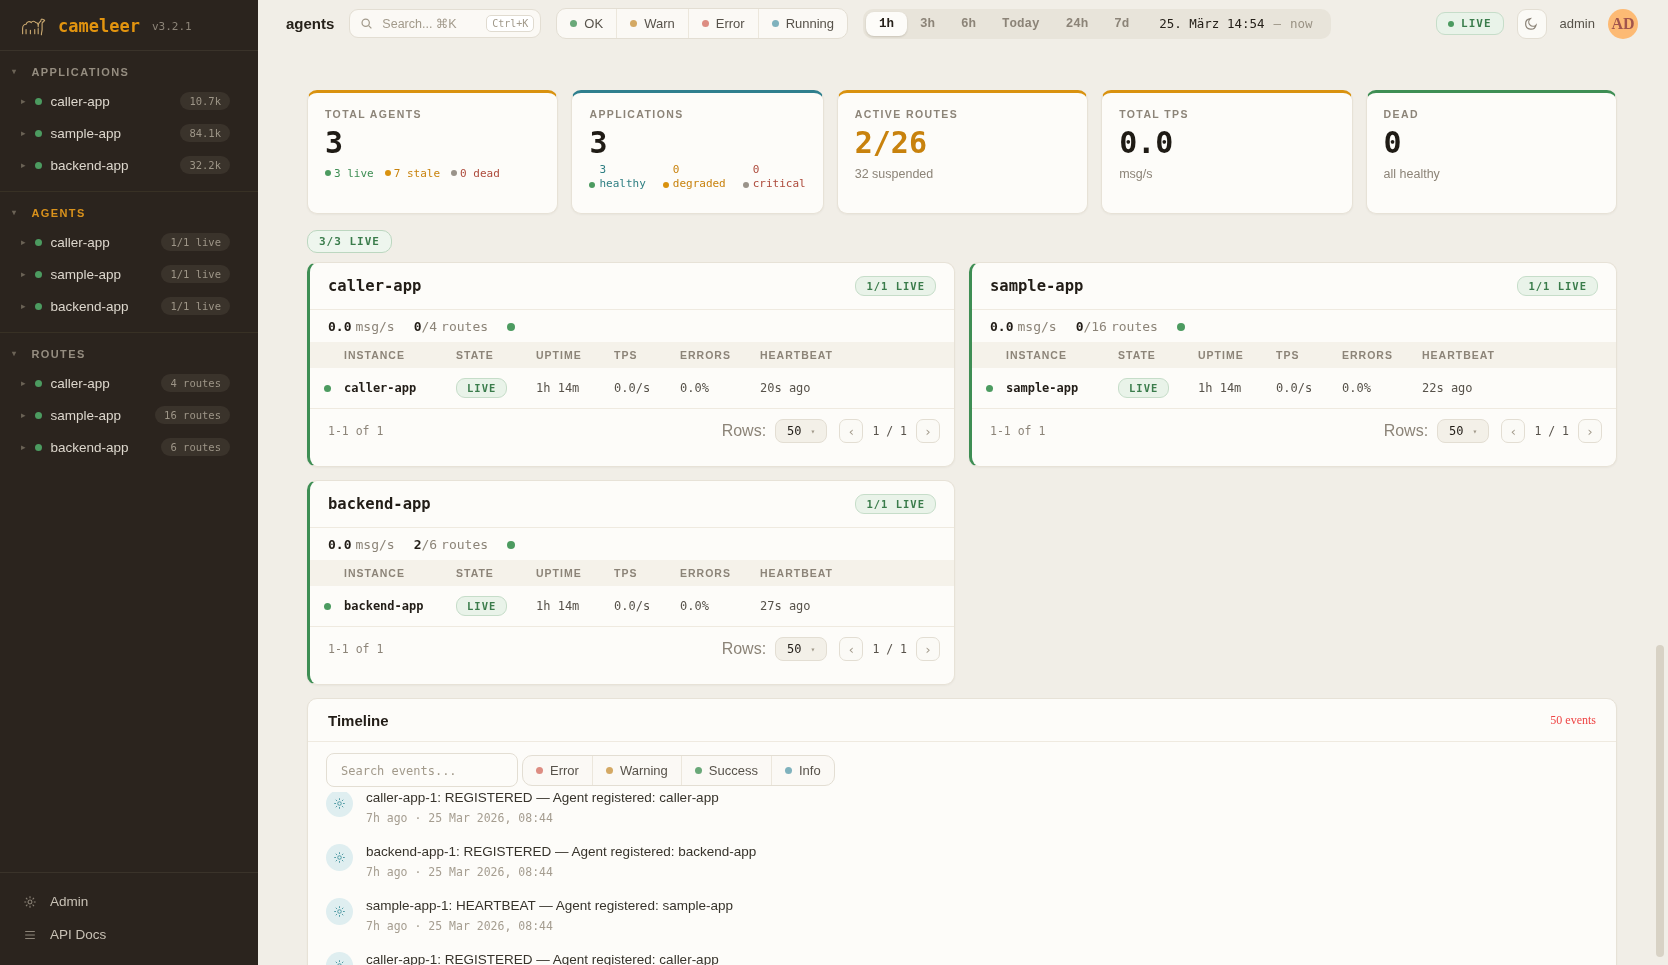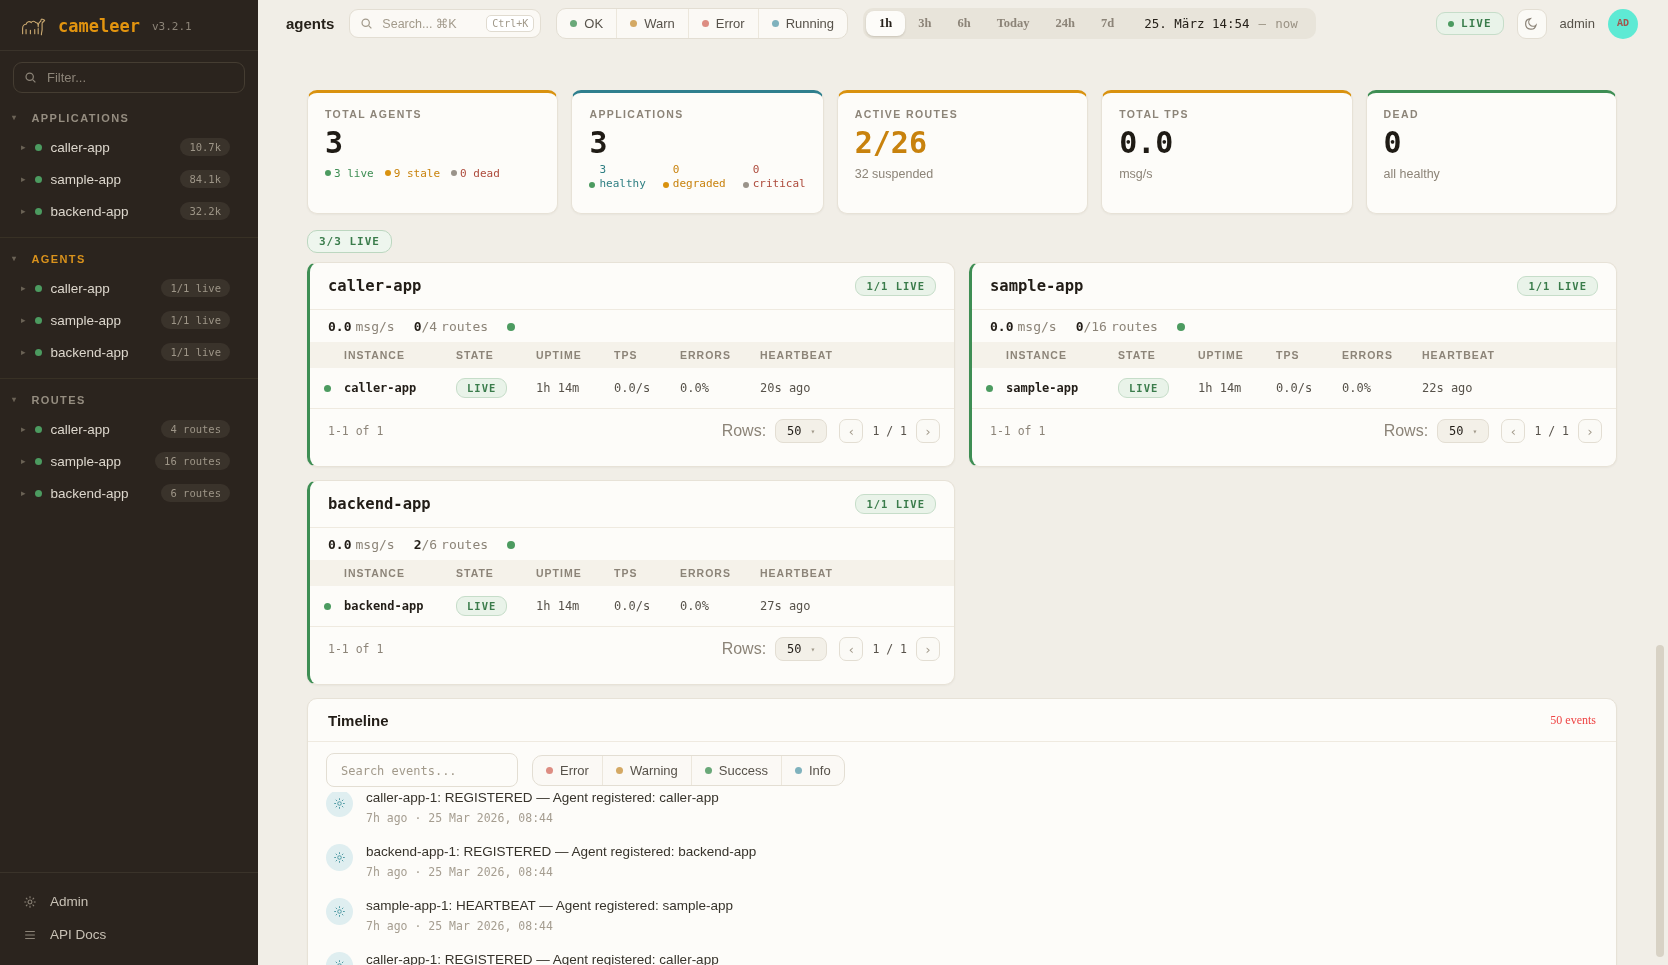--- a/index.html
+++ b/index.html
@@ -47,35 +47,35 @@
   .searchbox input{background:transparent;border:0;outline:0;font-size:12.5px;width:100%;color:#57524a;
                    font-family:"Liberation Sans",sans-serif;}
   .searchbox input::placeholder{color:#a29a8b;}
   .kbd{font-family:"DejaVu Sans Mono",monospace;font-size:10px;color:#a29a8b;border:1px solid #e0dbd0;
        border-radius:5px;padding:2px 5px;background:#fff;white-space:nowrap;}
   .chip-group{display:flex;align-items:stretch;border:1px solid #e3ded3;background:#fbf9f5;border-radius:10px;overflow:hidden;}
   .chip{display:flex;align-items:center;gap:7px;padding:7px 13px;font-size:13px;color:#57524a;cursor:pointer;}
   .chip + .chip{border-left:1px solid #ece7dc;}
   .range-group{display:flex;align-items:center;background:#e8e4da;border-radius:10px;padding:3px;}
   .range-btn{padding:5px 13px;font-size:12.5px;color:#8c8478;border-radius:8px;border:0;background:transparent;
-             font-family:Liberation Serif, serif;cursor:pointer;font-weight:600;}
+             font-family:Liberation Mono, monospace;cursor:pointer;font-weight:600;}
   .range-btn.active{background:#fdfcf9;color:#26211a;font-weight:bold;box-shadow:0 1px 2px rgba(60,50,30,.18);}
   .range-time{display:flex;gap:9px;align-items:center;padding:0 15px 0 17px;
               font-family:"DejaVu Sans Mono",monospace;font-size:12.5px;color:#26211a;}
   .range-time .muted{color:#9a9284;}
   .topbar-right{margin-left:auto;display:flex;align-items:center;gap:13px;}
   .pill{display:inline-flex;align-items:center;gap:7px;background:#e9f3e9;border:1px solid #c6ddc9;
         border-radius:9px;padding:4px 11px;font-family:"DejaVu Sans Mono",monospace;font-size:11px;
         letter-spacing:1px;color:#3a7c4b;font-weight:bold;white-space:nowrap;}
   .icon-btn{width:30px;height:30px;border:1px solid #e3ded3;background:#fbfaf6;border-radius:9px;
             display:flex;align-items:center;justify-content:center;color:#8c8478;cursor:pointer;}
   .admin-label{font-size:13px;color:#57524a;}
-  .avatar{width:30px;height:30px;border-radius:50%;background:#5eead4;color:#a2554c;font-weight:bold;
-          font-size:10px;display:flex;align-items:center;justify-content:center;
-          font-family:Liberation Mono, monospace;cursor:pointer;}
+  .avatar{width:30px;height:30px;border-radius:50%;background:#fdba74;color:#a2554c;font-weight:bold;
+          font-size:16px;display:flex;align-items:center;justify-content:center;
+          font-family:Liberation Serif, serif;cursor:pointer;}
 
   
   .main{position:absolute;left:258px;top:47px;right:0;bottom:0;padding:43px 51px 0 49px;overflow:hidden;}
   .stats{display:grid;grid-template-columns:repeat(5,1fr);gap:13px;}
   .stat{background:#fdfcf9;border:1px solid #e7e2d7;border-radius:10px;padding:15px 17px;height:124px;
         box-shadow:0 1px 2px rgba(80,70,50,.05);border-top:3px solid #d9920f;}
   .stat.accent-orange{border-top-color:#d9920f;}
   .stat.accent-teal{border-top-color:#2f7f8e;}
   .stat.accent-green{border-top-color:#3e8e54;}
   .stat-label{font-size:10.5px;letter-spacing:1.4px;color:#8c8478;font-weight:bold;}
@@ -130,21 +130,21 @@
           font-family:"DejaVu Sans Mono",monospace;}
   .pg-info{margin:0 9px;color:#57524a;}
 
   
   .timeline{margin-top:13px;background:#fdfcf9;border:1px solid #e7e2d7;border-radius:10px;
             box-shadow:0 1px 2px rgba(80,70,50,.05);height:286px;overflow:hidden;}
   .tl-head{display:flex;justify-content:space-between;align-items:center;padding:13px 20px 12px;
            border-bottom:1px solid #efeae0;}
   .tl-title{margin:0;font-weight:bold;font-size:15px;color:#221d17;}
   .tl-count{font-family:Liberation Serif, serif;font-size:12px;color:#ef4444;}
-  .tl-controls{display:flex;gap:14px;padding:11px 18px 0;align-items:center;}
+  .tl-controls{display:flex;gap:4px;padding:11px 18px 0;align-items:center;}
   .tl-search{width:192px;border:1px solid #e3ded3;border-radius:8px;padding:7px 12px;background:#fdfcf9;}
   .tl-search input{border:0;outline:0;background:transparent;width:100%;
                    font-family:"DejaVu Sans Mono",monospace;font-size:12px;color:#57524a;}
   .tl-search input::placeholder{color:#a29a8b;}
   .tl-events{margin-top:5px;padding:0 18px;overflow:hidden;height:205px;}
   .event{display:flex;gap:13px;padding:10px 0 9px;align-items:flex-start;cursor:pointer;}
   .event.clipped{margin-top:-12px;}
   .ev-icon{width:27px;height:27px;border-radius:50%;background:#dfeef0;color:#4f9aa4;flex:none;
            display:flex;align-items:center;justify-content:center;}
   .ev-title{font-size:13.5px;color:#37332b;line-height:1.25;}
@@ -162,29 +162,20 @@
       <span class="brand-logo">
         <svg width="30" height="26" viewBox="0 0 34 30" fill="none" stroke="currentColor" stroke-width="1.3" stroke-linecap="round" stroke-linejoin="round">
           <path d="M5 24v-6c0-3 2-5 4-5 1-3 4-4 6-2 1-2 4-2 5 0 2 0 3 2 3 4v1c0-3 1-5.5 3-6.5 0-2 1-3 2-2.2l2.4 1.2-1.4 1.8c-1 0-1.5.7-1.5 1.7v7c0 2-.8 3-.8 6"></path>
           <path d="M9 24v-5 M14 24v-4 M19 24v-5 M23 24v-6"></path>
         </svg>
       </span>
       <span class="brand-name">cameleer</span>
       <span class="brand-ver">v3.2.1</span>
     </div>
 
-    <div class="filter-box">
-      <span style="display:flex;">
-        <svg width="13" height="13" viewBox="0 0 16 16" fill="none" stroke="currentColor" stroke-width="1.5">
-          <circle cx="7" cy="7" r="4.5"></circle>
-            <line x1="10.6" y1="10.6" x2="14" y2="14"></line>
-        </svg>
-      </span>
-      <input type="text" placeholder="Filter..." style="">
-    </div>
 
 
     <div class="side-section">
       <div class="section-head">
         <span class="caret">▾</span>
         <span>APPLICATIONS</span>
       </div>
       <div class="side-item">
         <span class="caret">▸</span>
         <span class="dot g"></span>
@@ -346,21 +337,21 @@
       <div class="stat accent-orange">
         <div class="stat-label">TOTAL AGENTS</div>
         <div class="stat-value">3</div>
         <div class="stat-subs">
           <span class="ssub c-green">
               <span class="dot g"></span>
               <span>3 live</span>
             </span>
           <span class="ssub c-orange">
               <span class="dot o"></span>
-              <span>9 stale</span>
+              <span>7 stale</span>
             </span>
           <span class="ssub c-red">
               <span class="dot gr"></span>
               <span>0 dead</span>
             </span>
         </div>
       </div>
 
       <div class="stat accent-teal">
         <div class="stat-label">APPLICATIONS</div>

